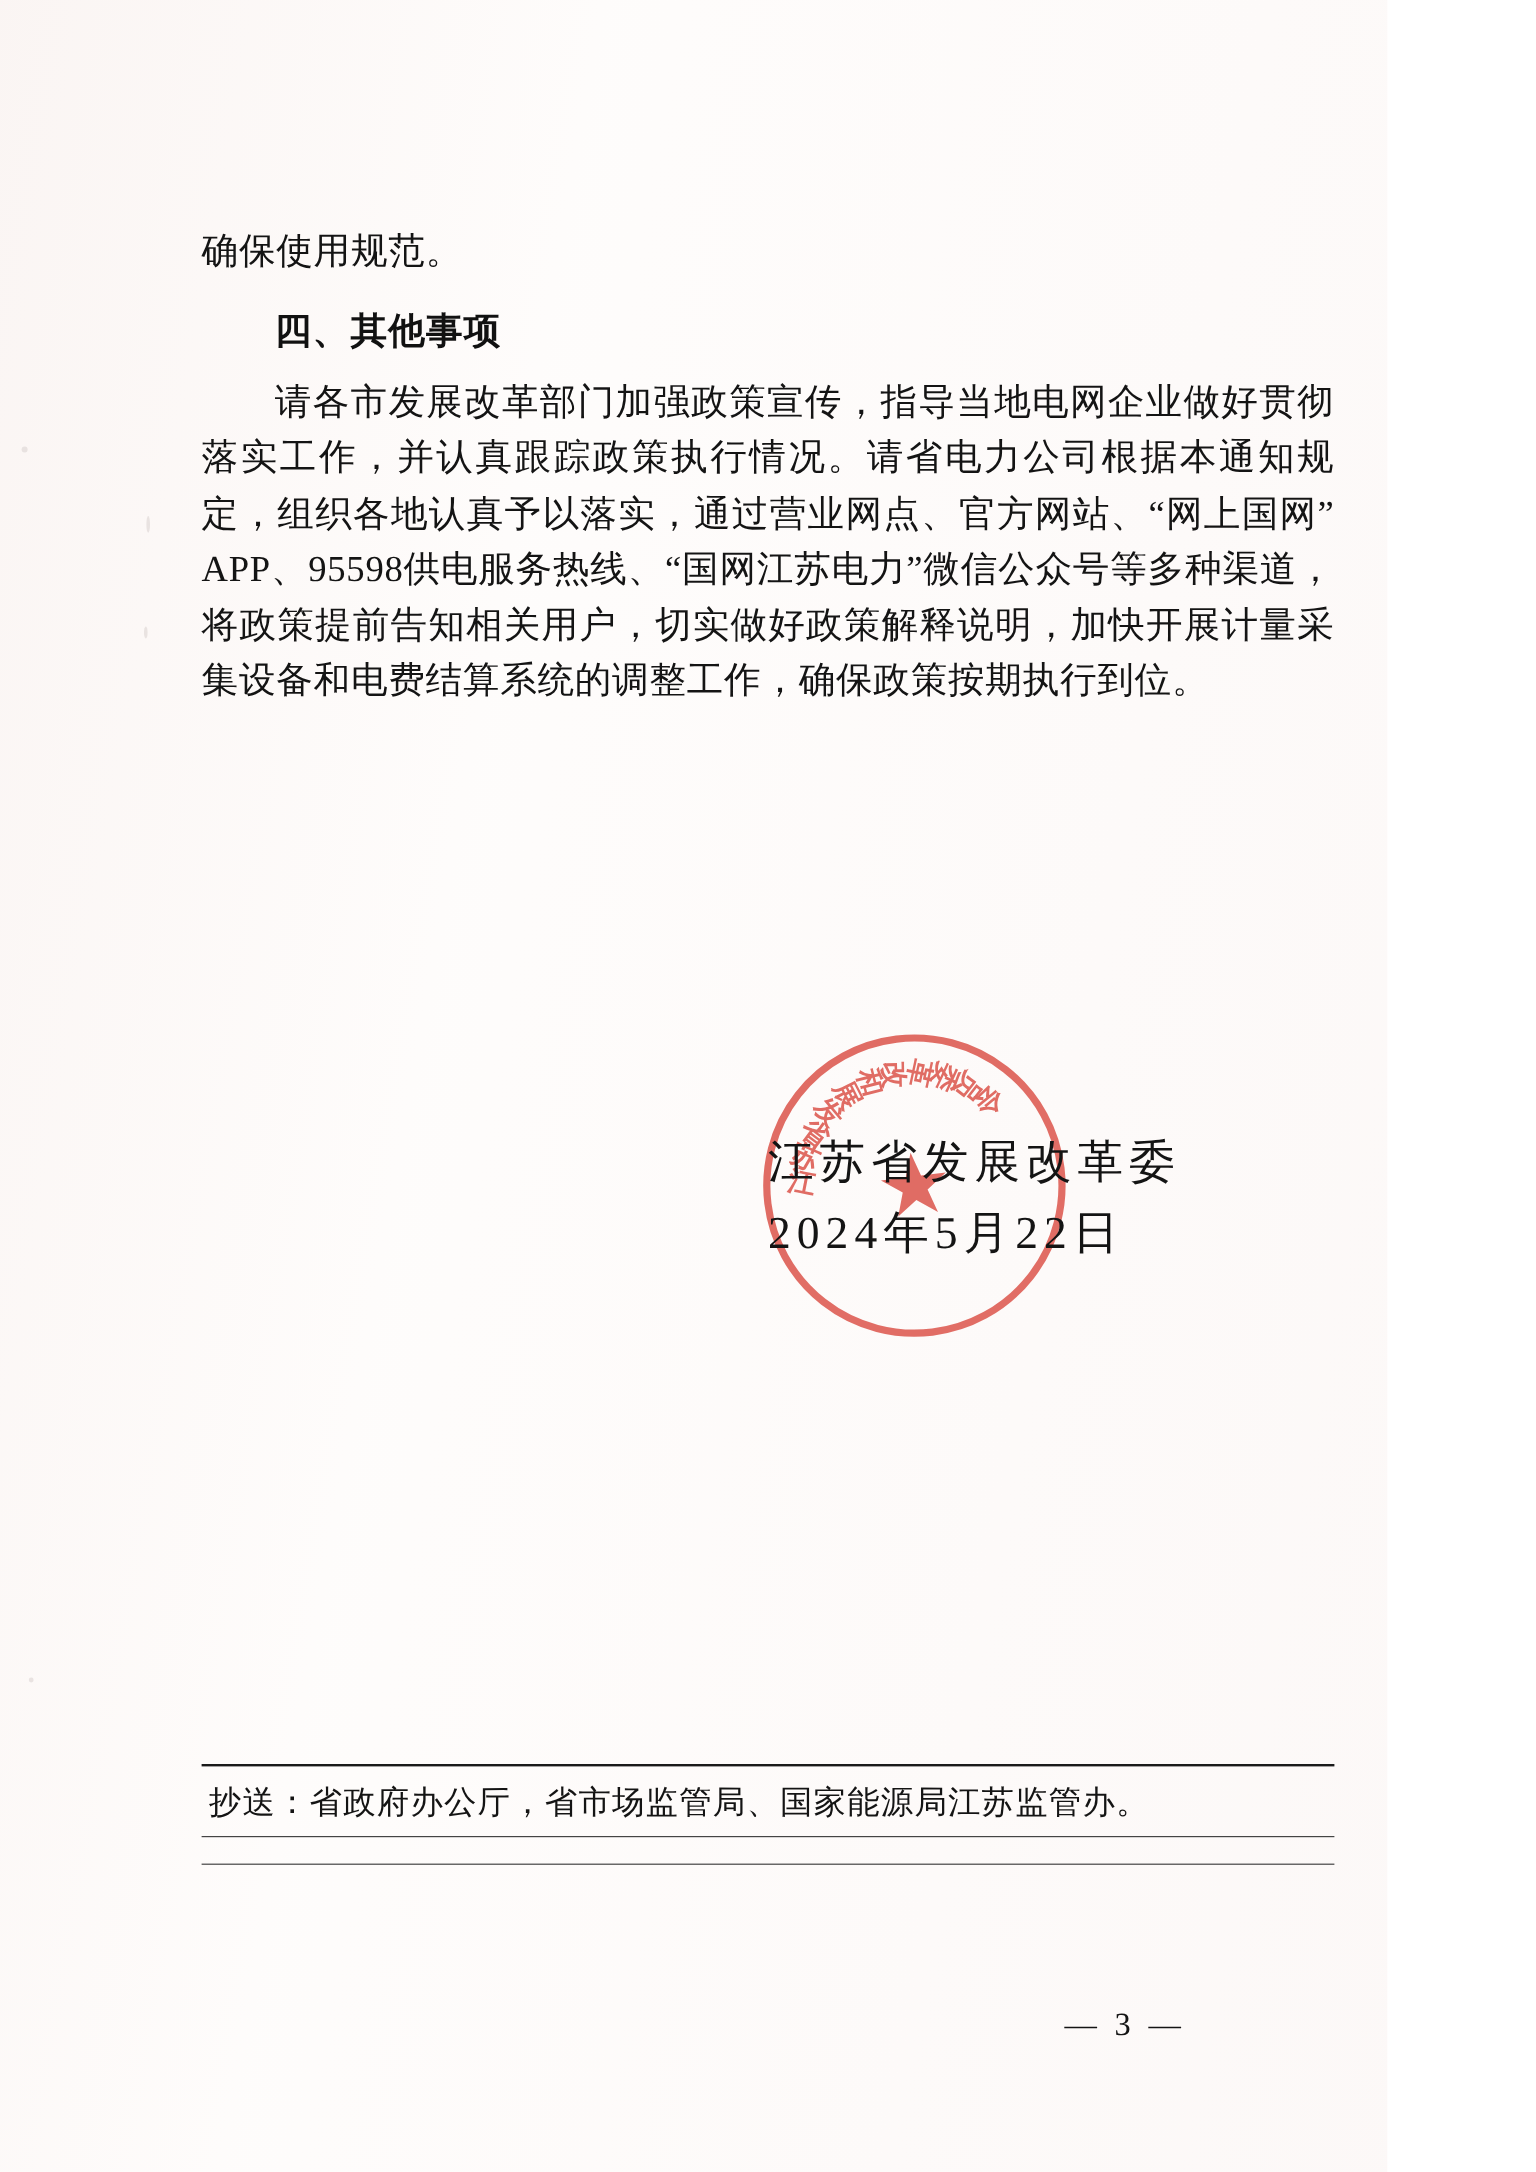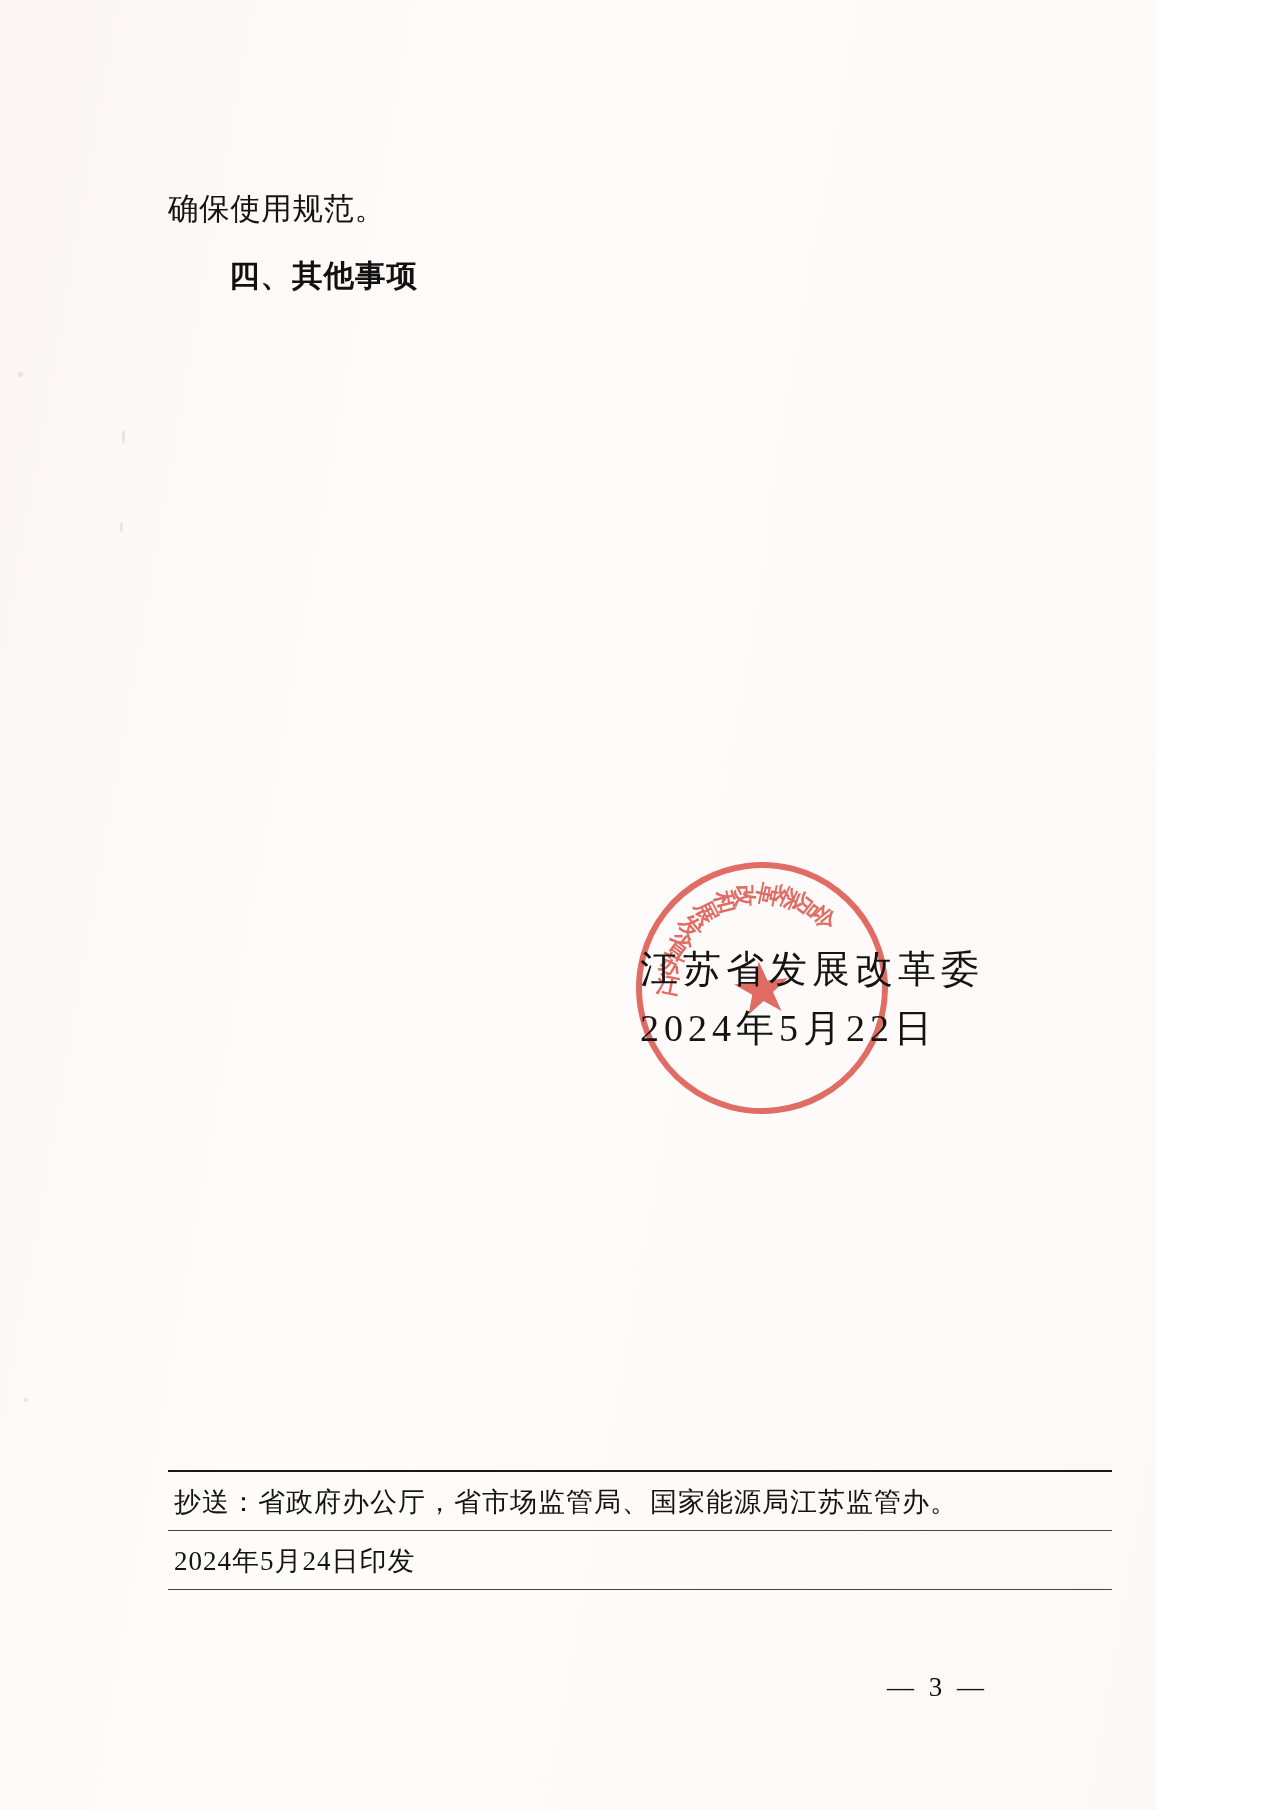--- a/index.html
+++ b/index.html
@@ -54,21 +54,21 @@
   }
 
   h2.section-heading {
     margin: 22px 0 12px 0;
     font-size: 30.5px;
     line-height: 1.5;
     font-weight: bold;
     letter-spacing: 1px;
     text-indent: 2em;
     color: #111;
-    font-family: Liberation Serif, serif;
+    font-family: Liberation Sans, sans-serif;
   }
 
   .para-gap {
     height: 14px;
   }
 
   
   .sign-block {
     position: absolute;
     left: 640px;
@@ -185,20 +185,21 @@
   <div class="speck" style="left:122px; top:430px; width:3px; height:14px;"></div>
   <div class="speck" style="left:120px; top:522px; width:3px; height:10px;"></div>
   <div class="speck" style="left:24px;  top:1398px; width:4px; height:4px;"></div>
 
   <div class="content">
 
     <p class="body-text">确保使用规范。</p>
 
     <h2 class="section-heading">四、其他事项</h2>
 
+    <p class="body-text indent">请各市发展改革部门加强政策宣传，指导当地电网企业做好贯彻落实工作，并认真跟踪政策执行情况。请省电力公司根据本通知规定，组织各地认真予以落实，通过营业网点、官方网站、“网上国网”APP、95598供电服务热线、“国网江苏电力”微信公众号等多种渠道，将政策提前告知相关用户，切实做好政策解释说明，加快开展计量采集设备和电费结算系统的调整工作，确保政策按期执行到位。</p>
 
     <div class="para-gap"></div>
 
   </div>
 
   <div class="seal">
     <div class="seal-text">
       <span style="transform: rotate(-72deg) translate(0, -104px) rotate(90deg);">江</span>
       <span style="transform: rotate(-59deg) translate(0, -104px) rotate(90deg);">苏</span>
       <span style="transform: rotate(-46deg) translate(0, -104px) rotate(90deg);">省</span>
@@ -219,19 +220,18 @@
     <div class="sign-line">2024年5月22日</div>
   </div>
 
   <div class="footer">
     <div class="rule"></div>
     <div class="footer-row single">
       <span class="footer-left">抄送：省政府办公厅，省市场监管局、国家能源局江苏监管办。</span>
     </div>
     <div class="rule thin"></div>
     <div class="footer-row">
-      <span class="footer-right">2024年5月24日印发</span>
     </div>
     <div class="rule thin"></div>
   </div>
 
   <div class="page-number">— 3 —</div>
 </div>
 
 </body></html>

